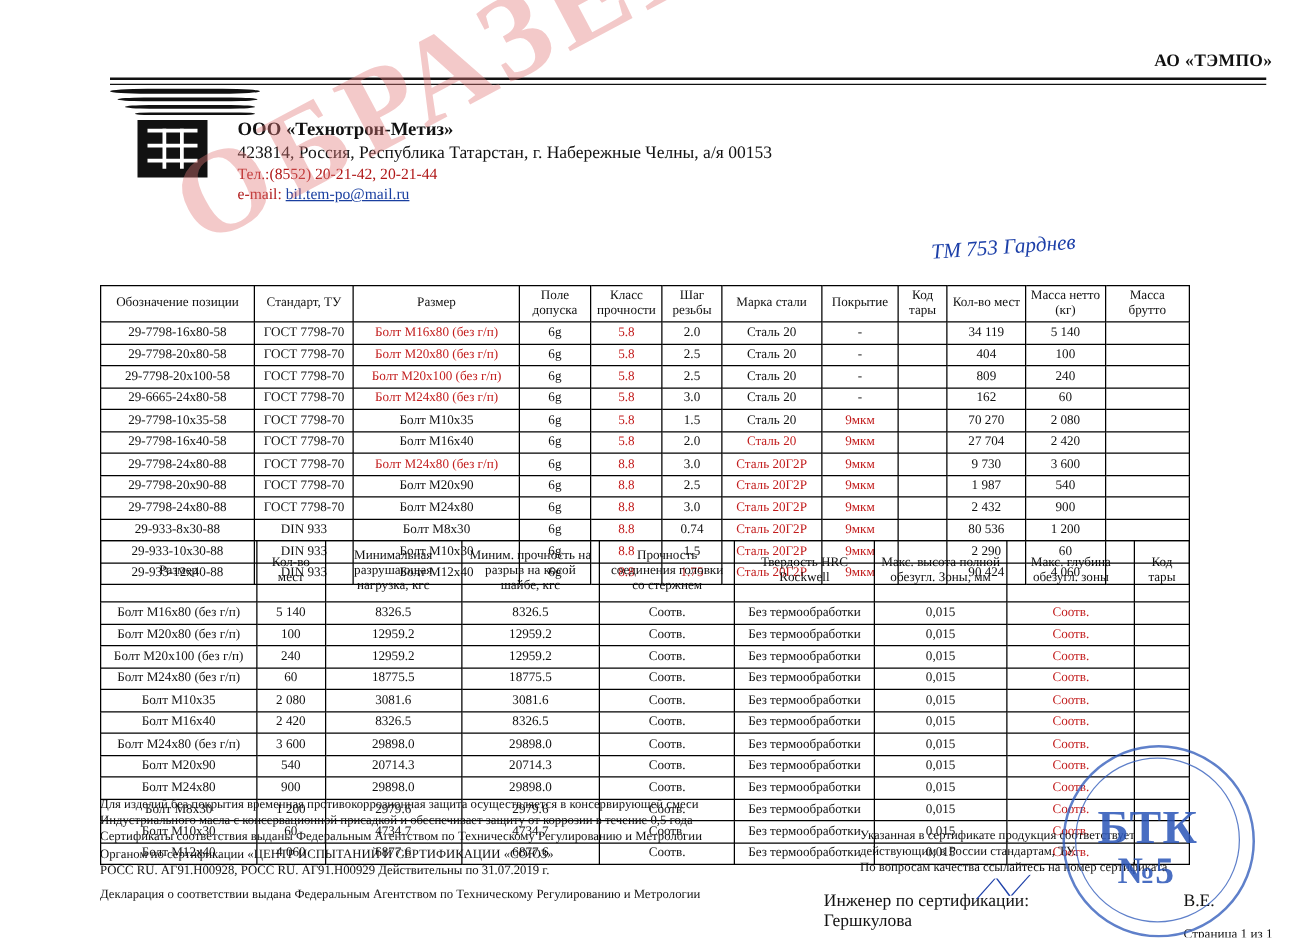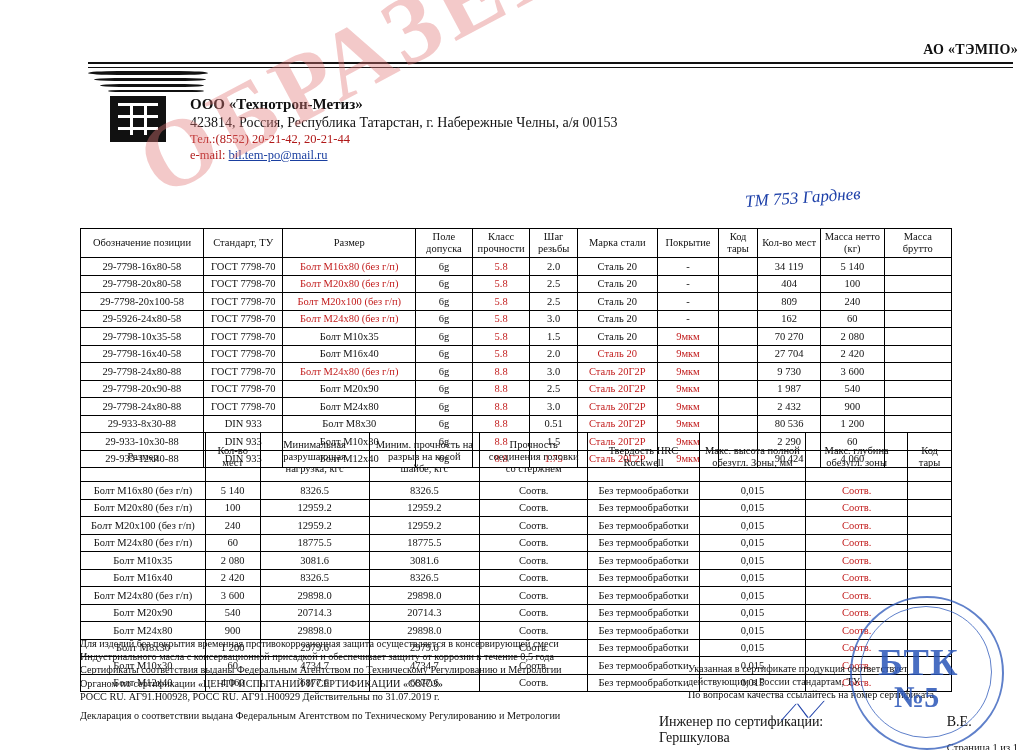--- a/index.html
+++ b/index.html
@@ -236,21 +236,21 @@
           <td class="red">5.8</td>
           <td>2.5</td>
           <td>Сталь 20</td>
           <td>-</td>
           <td></td>
           <td>809</td>
           <td>240</td>
           <td></td>
         </tr>
         <tr>
-          <td>29-5926-24х80-58</td>
+          <td>29-6665-24х80-58</td>
           <td>ГОСТ 7798-70</td>
           <td class="red">Болт M24x80 (без г/п)</td>
           <td>6g</td>
           <td class="red">5.8</td>
           <td>3.0</td>
           <td>Сталь 20</td>
           <td>-</td>
           <td></td>
           <td>162</td>
           <td>60</td>
@@ -325,21 +325,21 @@
           <td>2 432</td>
           <td>900</td>
           <td></td>
         </tr>
         <tr>
           <td>29-933-8х30-88</td>
           <td>DIN 933</td>
           <td>Болт M8x30</td>
           <td>6g</td>
           <td class="red">8.8</td>
-          <td>0.51</td>
+          <td>0.74</td>
           <td class="red">Сталь 20Г2Р</td>
           <td class="red">9мкм</td>
           <td></td>
           <td>80 536</td>
           <td>1 200</td>
           <td></td>
         </tr>
         <tr>
           <td>29-933-10х30-88</td>
           <td>DIN 933</td>

